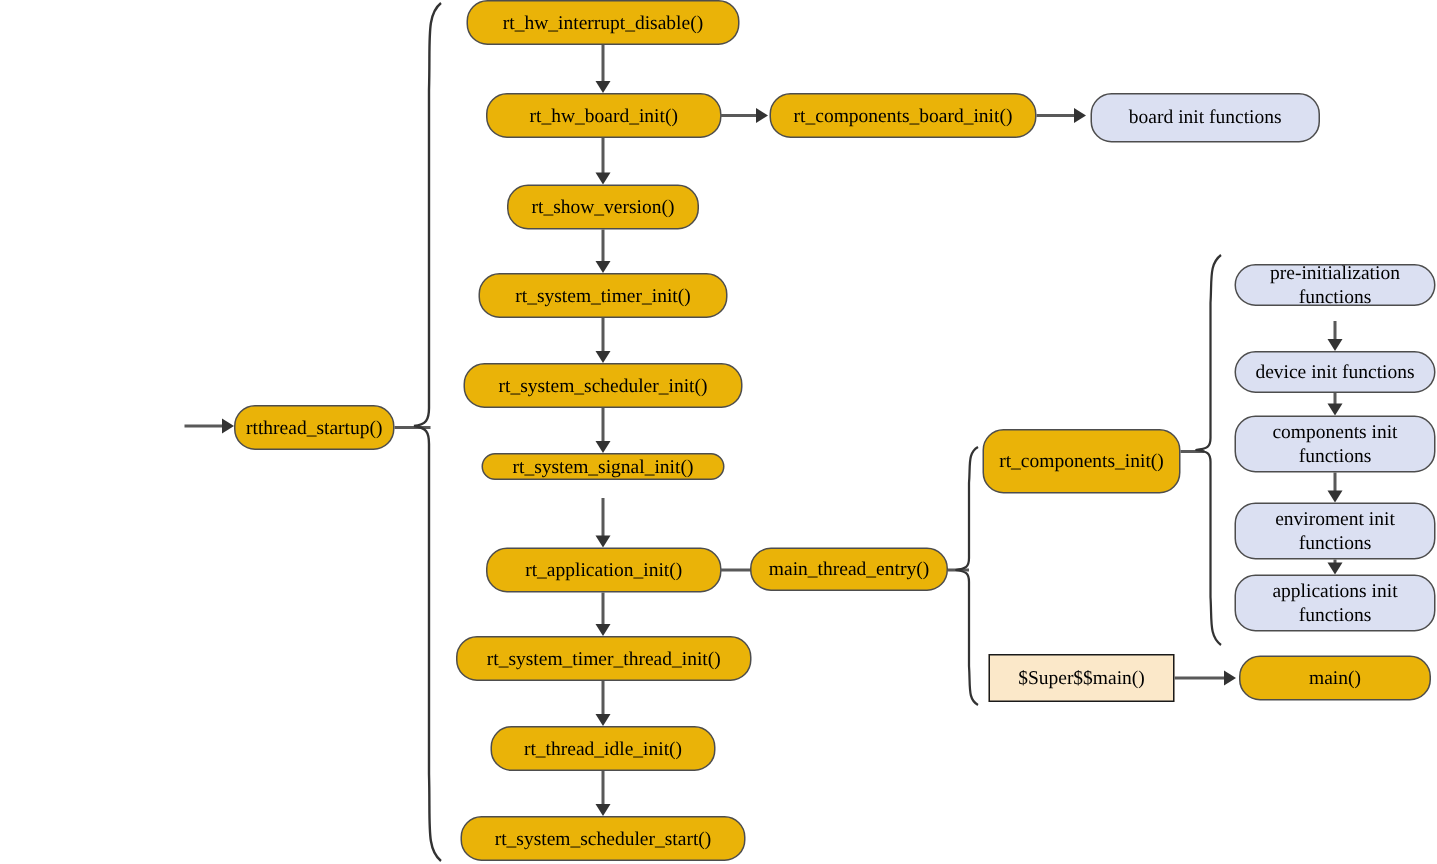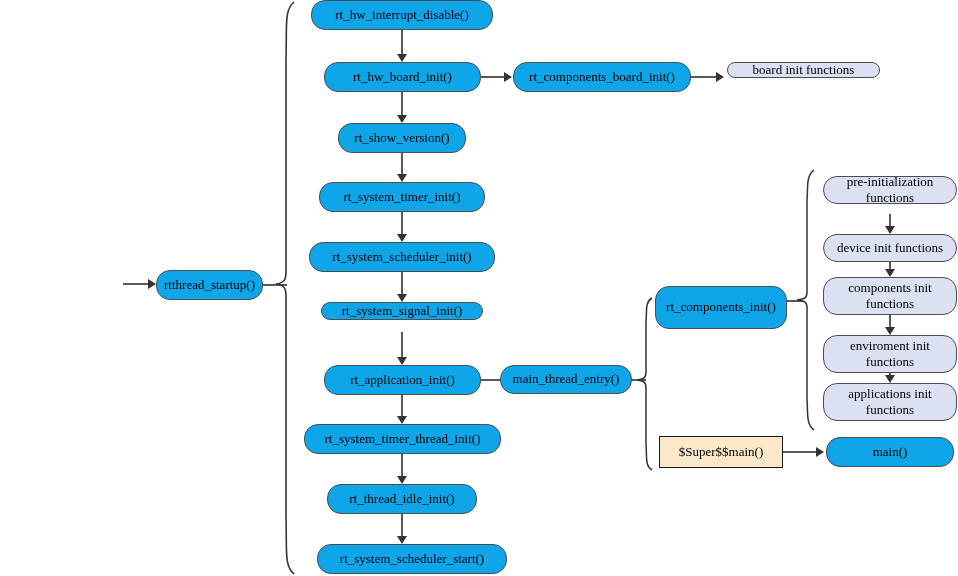--- a/index.html
+++ b/index.html
@@ -19,21 +19,21 @@
   }
   .node {
     position: absolute;
     box-sizing: border-box;
     display: flex;
     align-items: center;
     justify-content: center;
     text-align: center;
     line-height: 1.12;
     color: #000000;
-    background: #0ea5e9;
+    background: #eab308;
     border: 1px solid #4d4d4d;
     border-radius: 14px;
     font-size: 13px;
     white-space: pre-line;
     padding: 1px 4px;
   }
   .node.rect {
     border-radius: 0;
     border: 1px solid #1a1a1a;
   }
@@ -124,32 +124,32 @@
       <div class="arrow-down" style="left: 397px; top: 357px;"></div>
       <div class="node" style="left: 324px; top: 365px; width: 157px; height: 30px;">rt_application_init()</div>
       <div class="vline" style="left: 401px; top: 395px; height: 22px;"></div>
       <div class="arrow-down" style="left: 397px; top: 416px;"></div>
       <div class="node" style="left: 304px; top: 424px; width: 197px; height: 30px;">rt_system_timer_thread_init()</div>
       <div class="vline" style="left: 401px; top: 454px; height: 23px;"></div>
       <div class="arrow-down" style="left: 397px; top: 476px;"></div>
       <div class="node" style="left: 327px; top: 484px; width: 150px; height: 30px;">rt_thread_idle_init()</div>
       <div class="vline" style="left: 401px; top: 514px; height: 23px;"></div>
       <div class="arrow-down" style="left: 397px; top: 536px;"></div>
-      <div class="node" style="left: 317px; top: 544px; width: 190px; height: 30px;">rt_system_scheduler_start()</div>
+      <div class="node" style="left: 307px; top: 544px; width: 190px; height: 30px;">rt_system_scheduler_start()</div>
     </div>
 
   <div class="hline" style="left:480px; top:76px; width:27px;"></div>
   <div class="arrow-right" style="left:504px; top:72px;"></div>
 
   <div class="node" style="left:513px; top:62px; width:178px; height:30px;">rt_components_board_init()</div>
 
   <div class="hline" style="left:691px; top:76px; width:28px;"></div>
   <div class="arrow-right" style="left:716px; top:72px;"></div>
 
-  <div class="node fill-blue" style="left:727px; top:62px; width:153px; height:16px;">board init functions</div>
+  <div class="node fill-blue" style="left:727px; top:62px; width:153px; height:33px;">board init functions</div>
 
   <div class="hline" style="left:480px; top:379px; width:27px;"></div>
   <div class="arrow-right" style="left:504px; top:375px;"></div>
 
   <div class="node" style="left:500px; top:365px; width:132px; height:29px;">main_thread_entry()</div>
 
   <div class="hline" style="left:632px; top:379px; width:14px;"></div>
 
   <div class="brace" style="left:633px; top:296px; width:22px; height:176px;">
     <svg width="22" height="176" viewBox="0 0 22 176">

